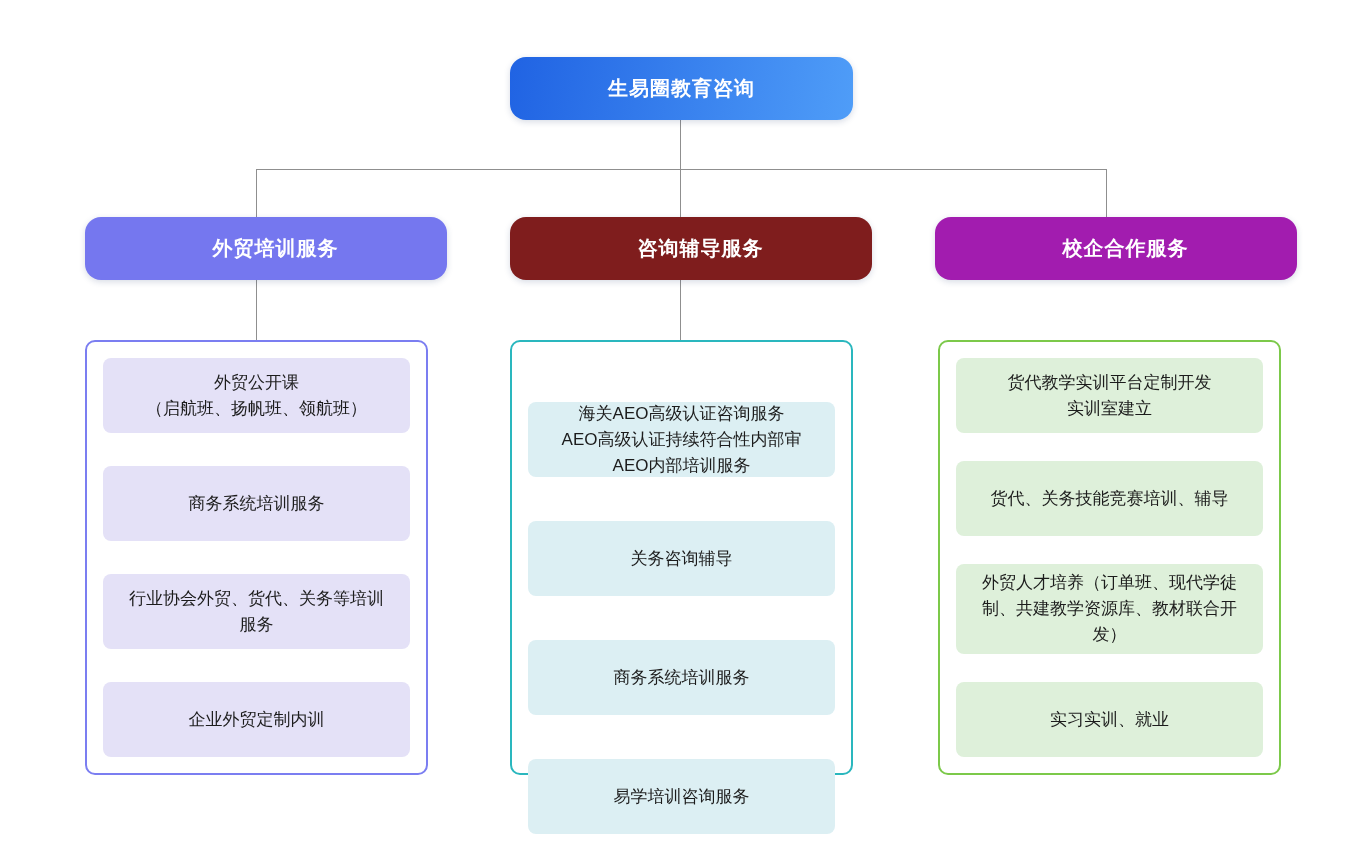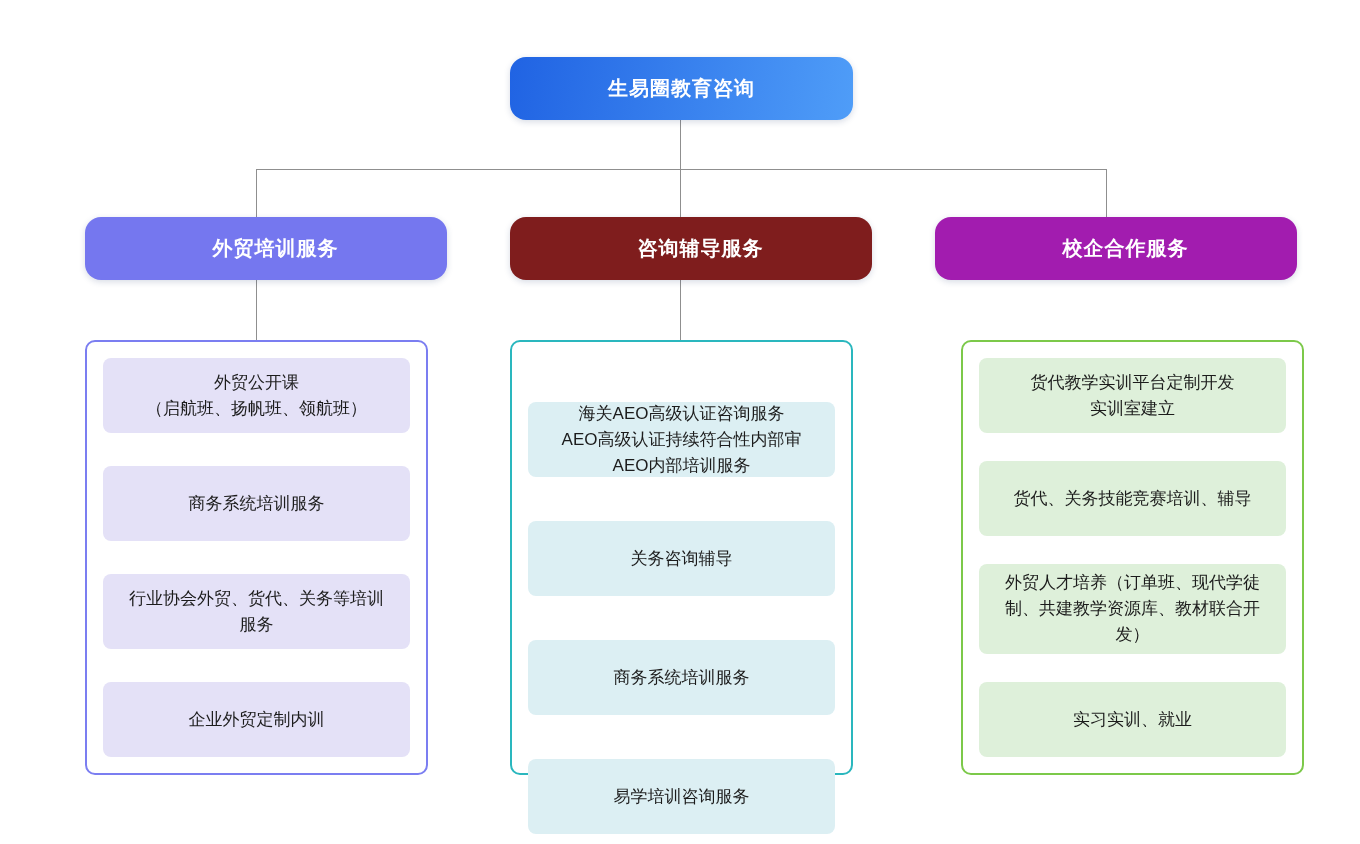--- a/index.html
+++ b/index.html
@@ -32,21 +32,21 @@
   .h3 { left:935px; background:#a21caf; }
 
   
   .container {
     position:absolute; top:340px; width:343px; height:435px; box-sizing:border-box;
     background:#ffffff; border:2px solid; border-radius:10px; padding:16px;
     display:flex; flex-direction:column; justify-content:space-between;
   }
   .ct1 { left:85px;  border-color:#7b7ef1; }
   .ct2 { left:510px; border-color:#2ab7be; }
-  .ct3 { left:961px; border-color:#7cc94a;gap:28px; }
+  .ct3 { left:938px; border-color:#7cc94a;gap:28px; }
 
   .item {
     border-radius:8px; min-height:75px; box-sizing:border-box; padding:10px 20px;
     display:flex; align-items:center; justify-content:center; text-align:center;
     font-size:17px; line-height:26px; color:#1c1c1c; white-space:pre-line;
   }
   .ct1 .item { background:#e4e1f7; }
   .ct2 .item { background:#dceff3;margin-top:44px; }
   .ct3 .item { background:#def0da; }
 </style>

